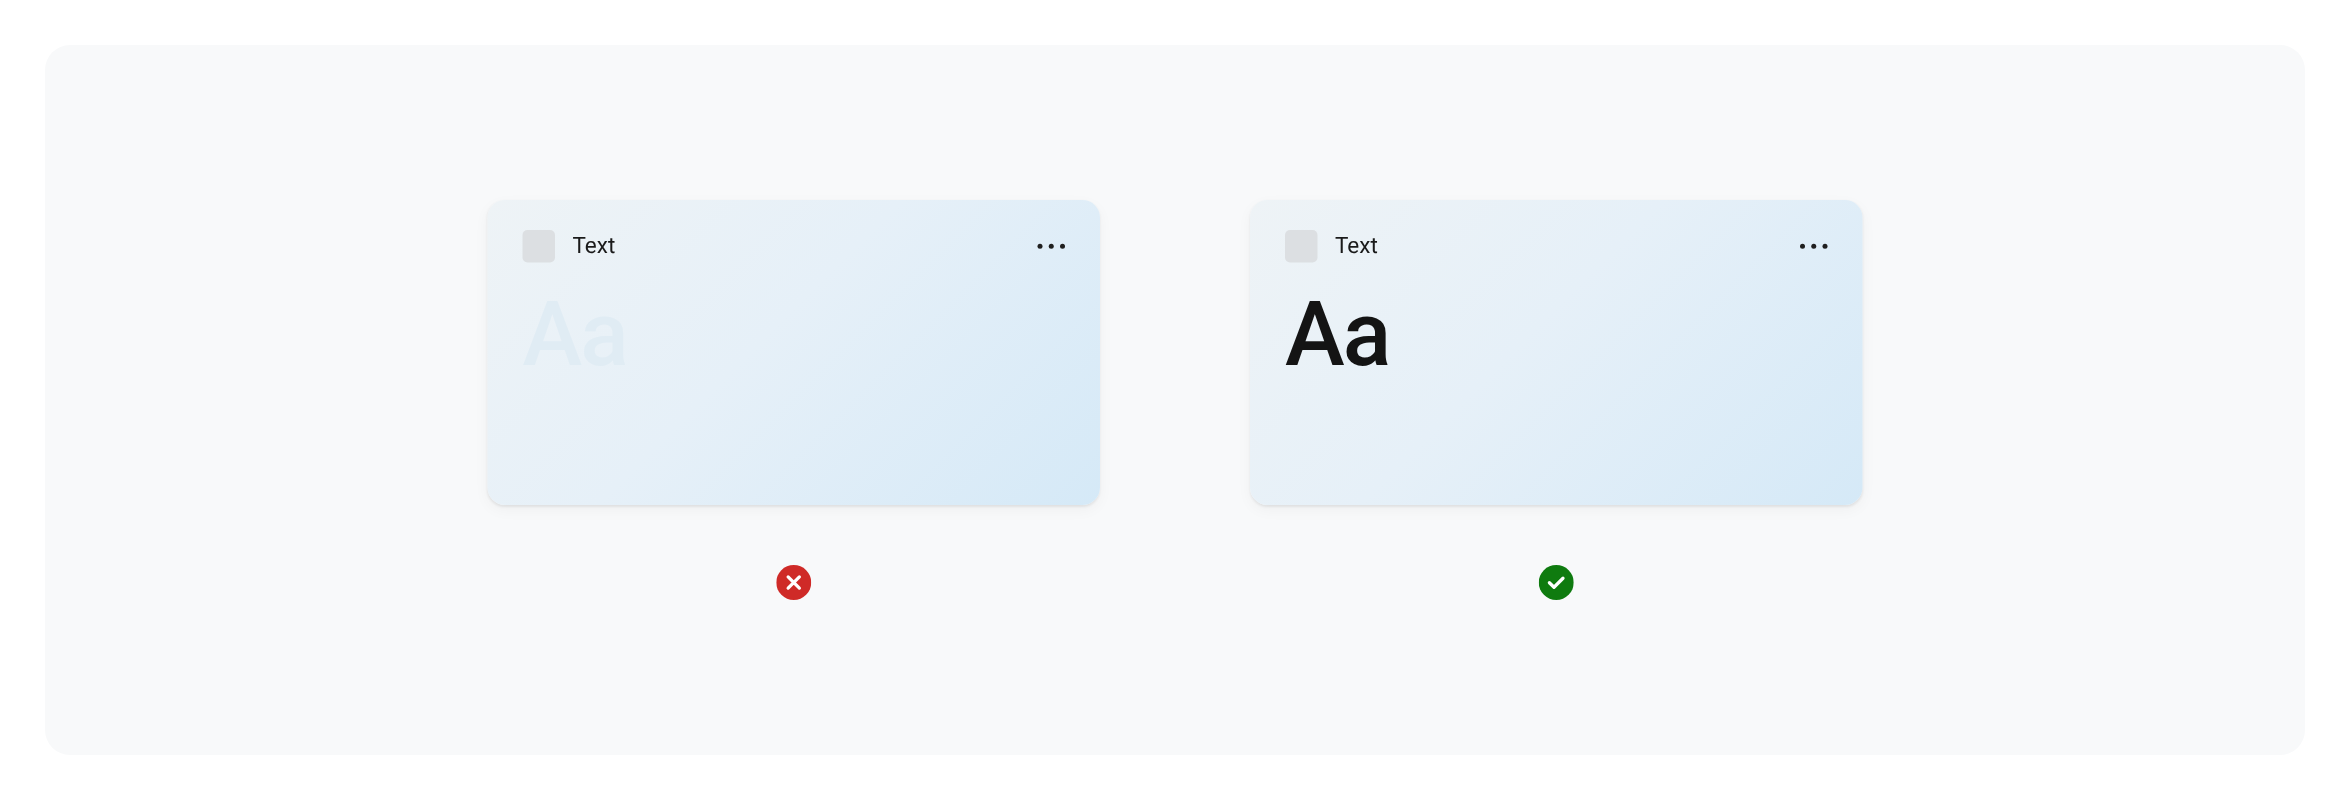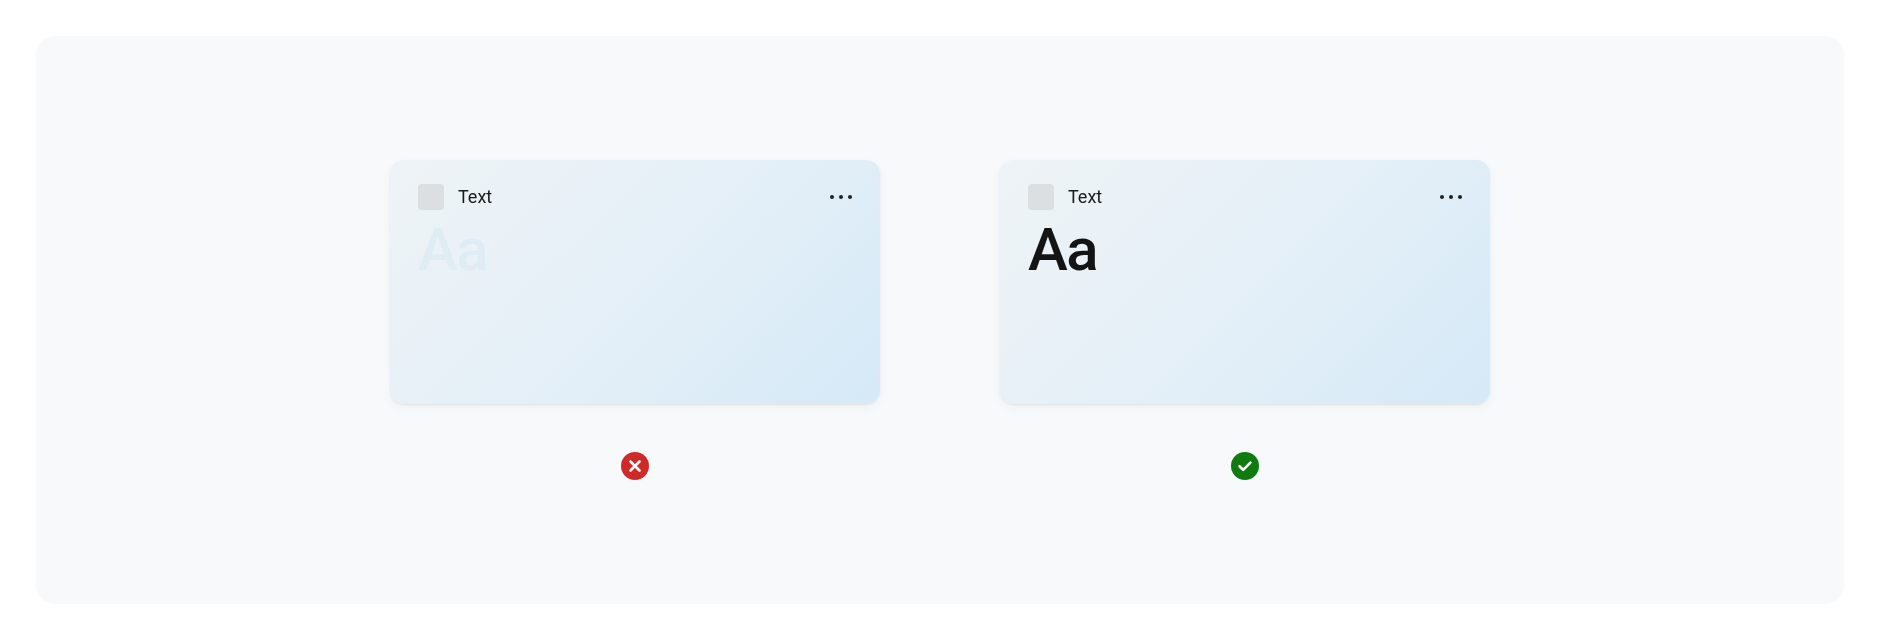--- a/index.html
+++ b/index.html
@@ -78,22 +78,22 @@
   }
   .card-ellipsis span {
     width: 4px;
     height: 4px;
     border-radius: 50%;
     background: #1f1f1f;
     display: block;
   }
 
   .card-sample {
-    margin-top: 8px;
-    font-size: 60px;
+    margin-top: 20px;
+    font-size: 72px;
     font-weight: 550;
     letter-spacing: -1.5px;
     line-height: 1;
   }
 
   .sample-low {
     color: #e0ecf4;
   }
 
   .sample-high {

